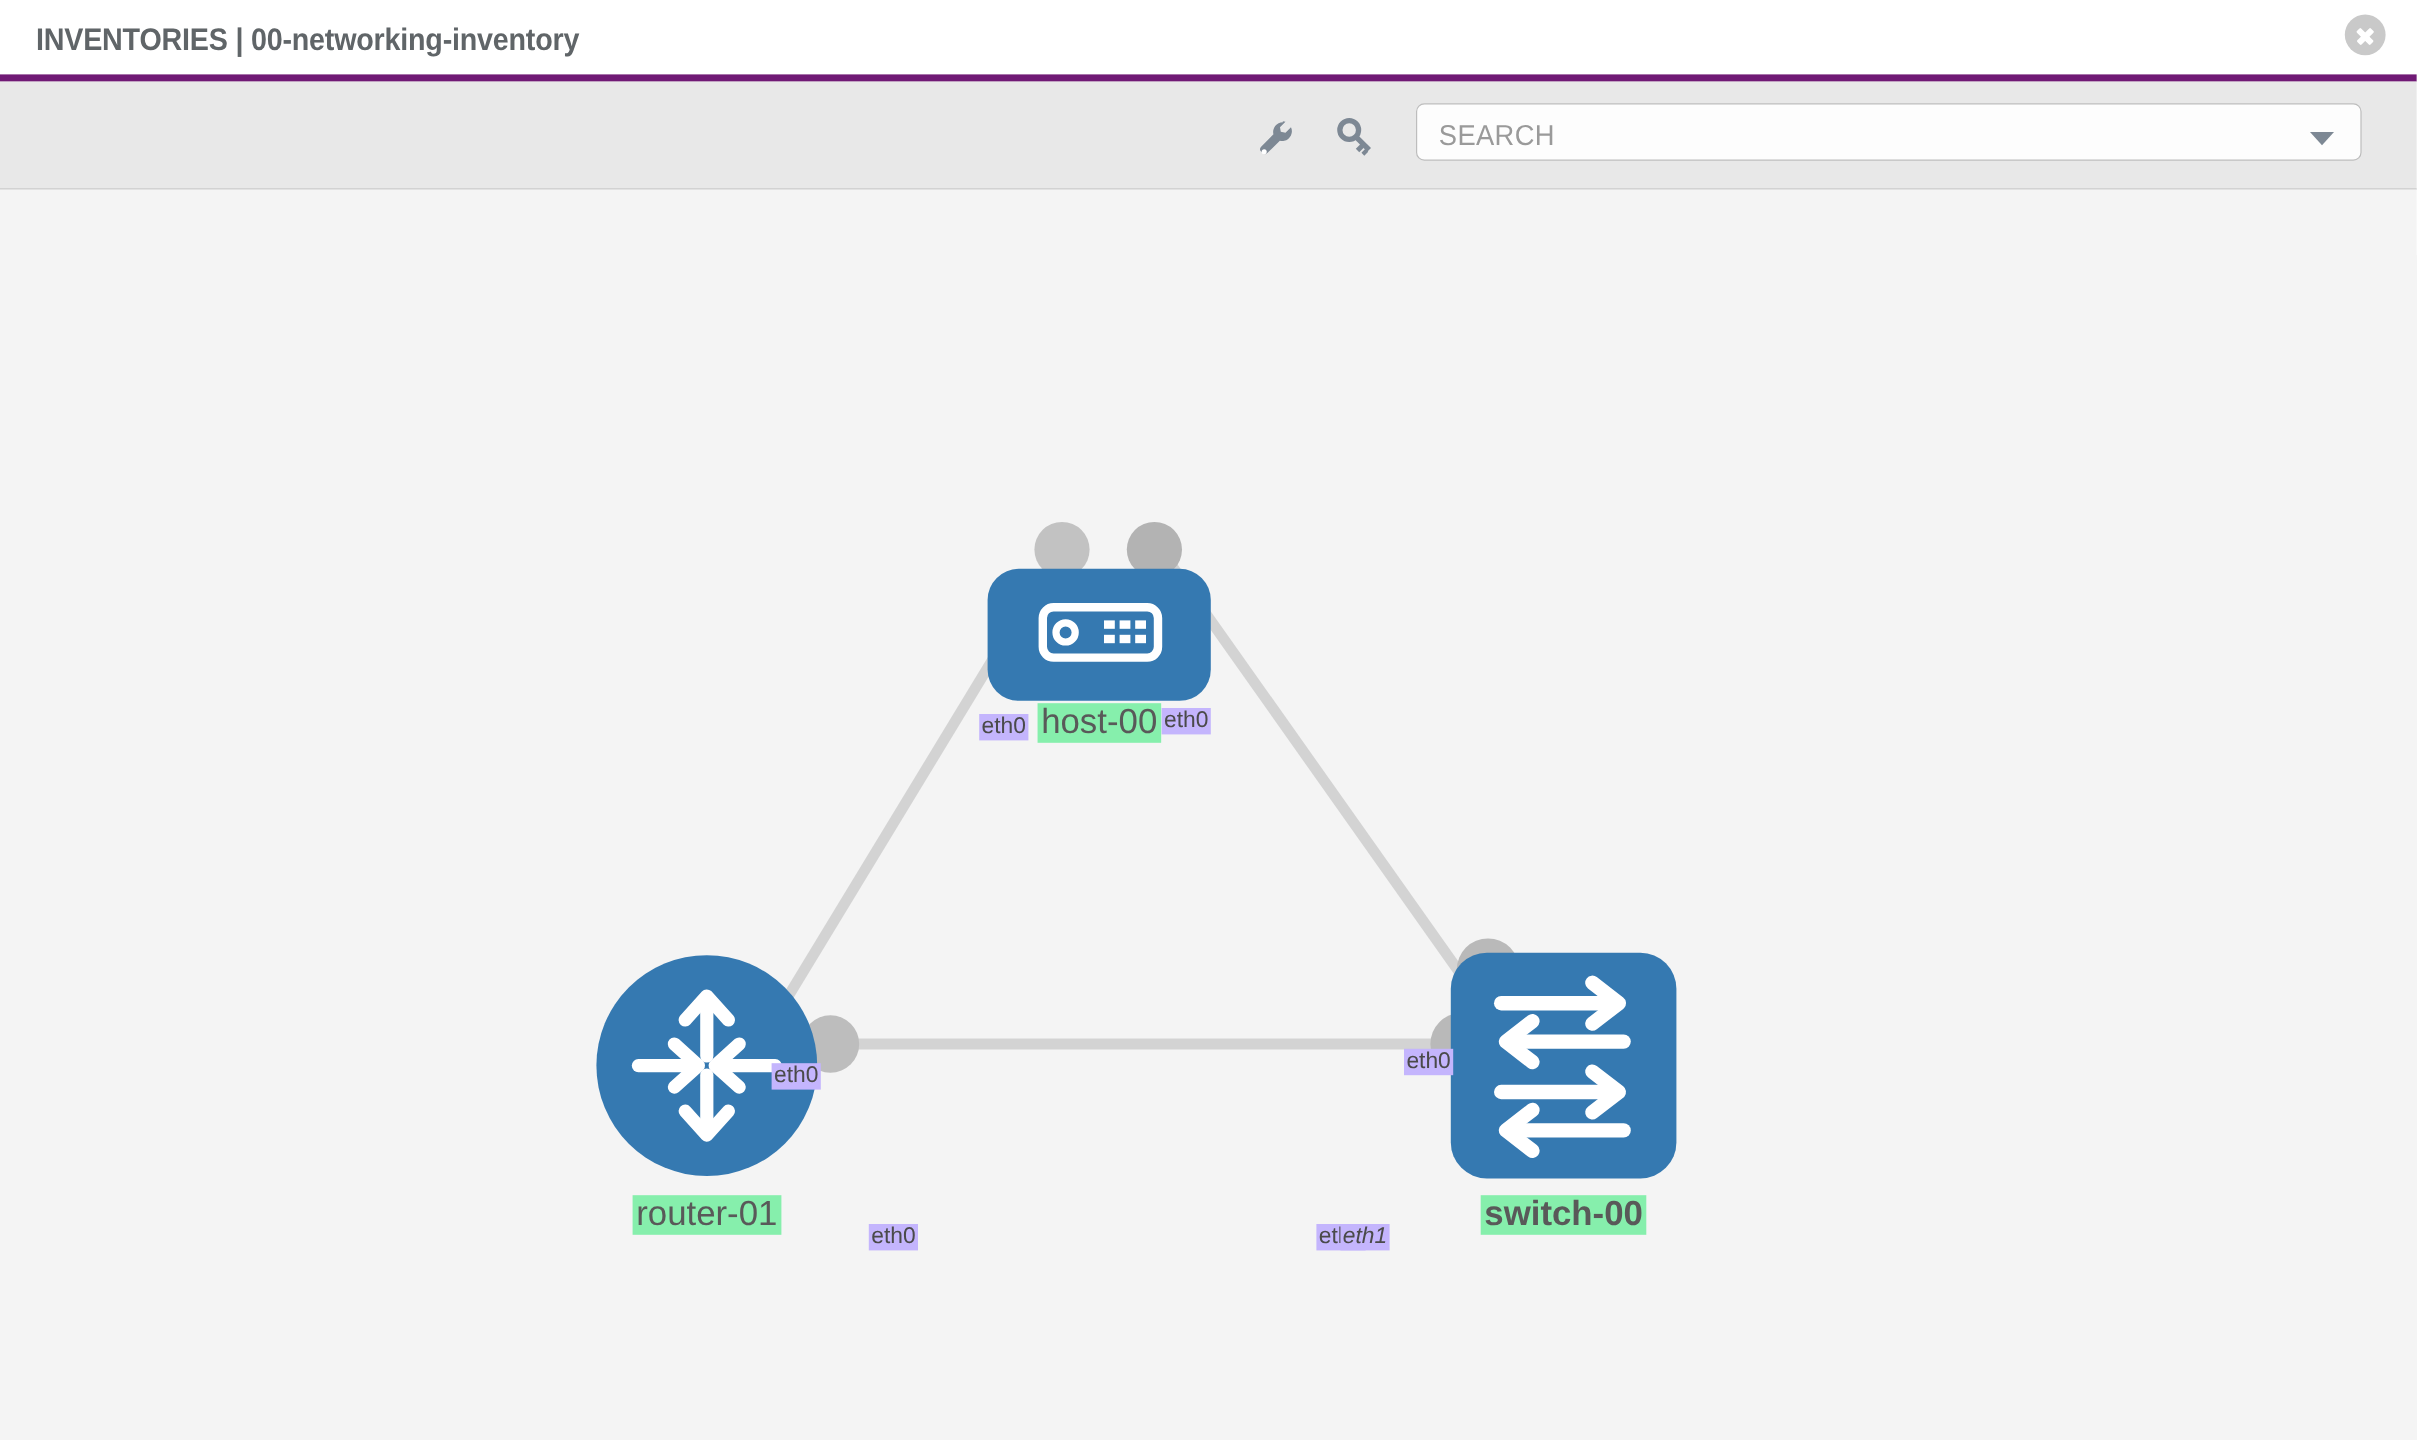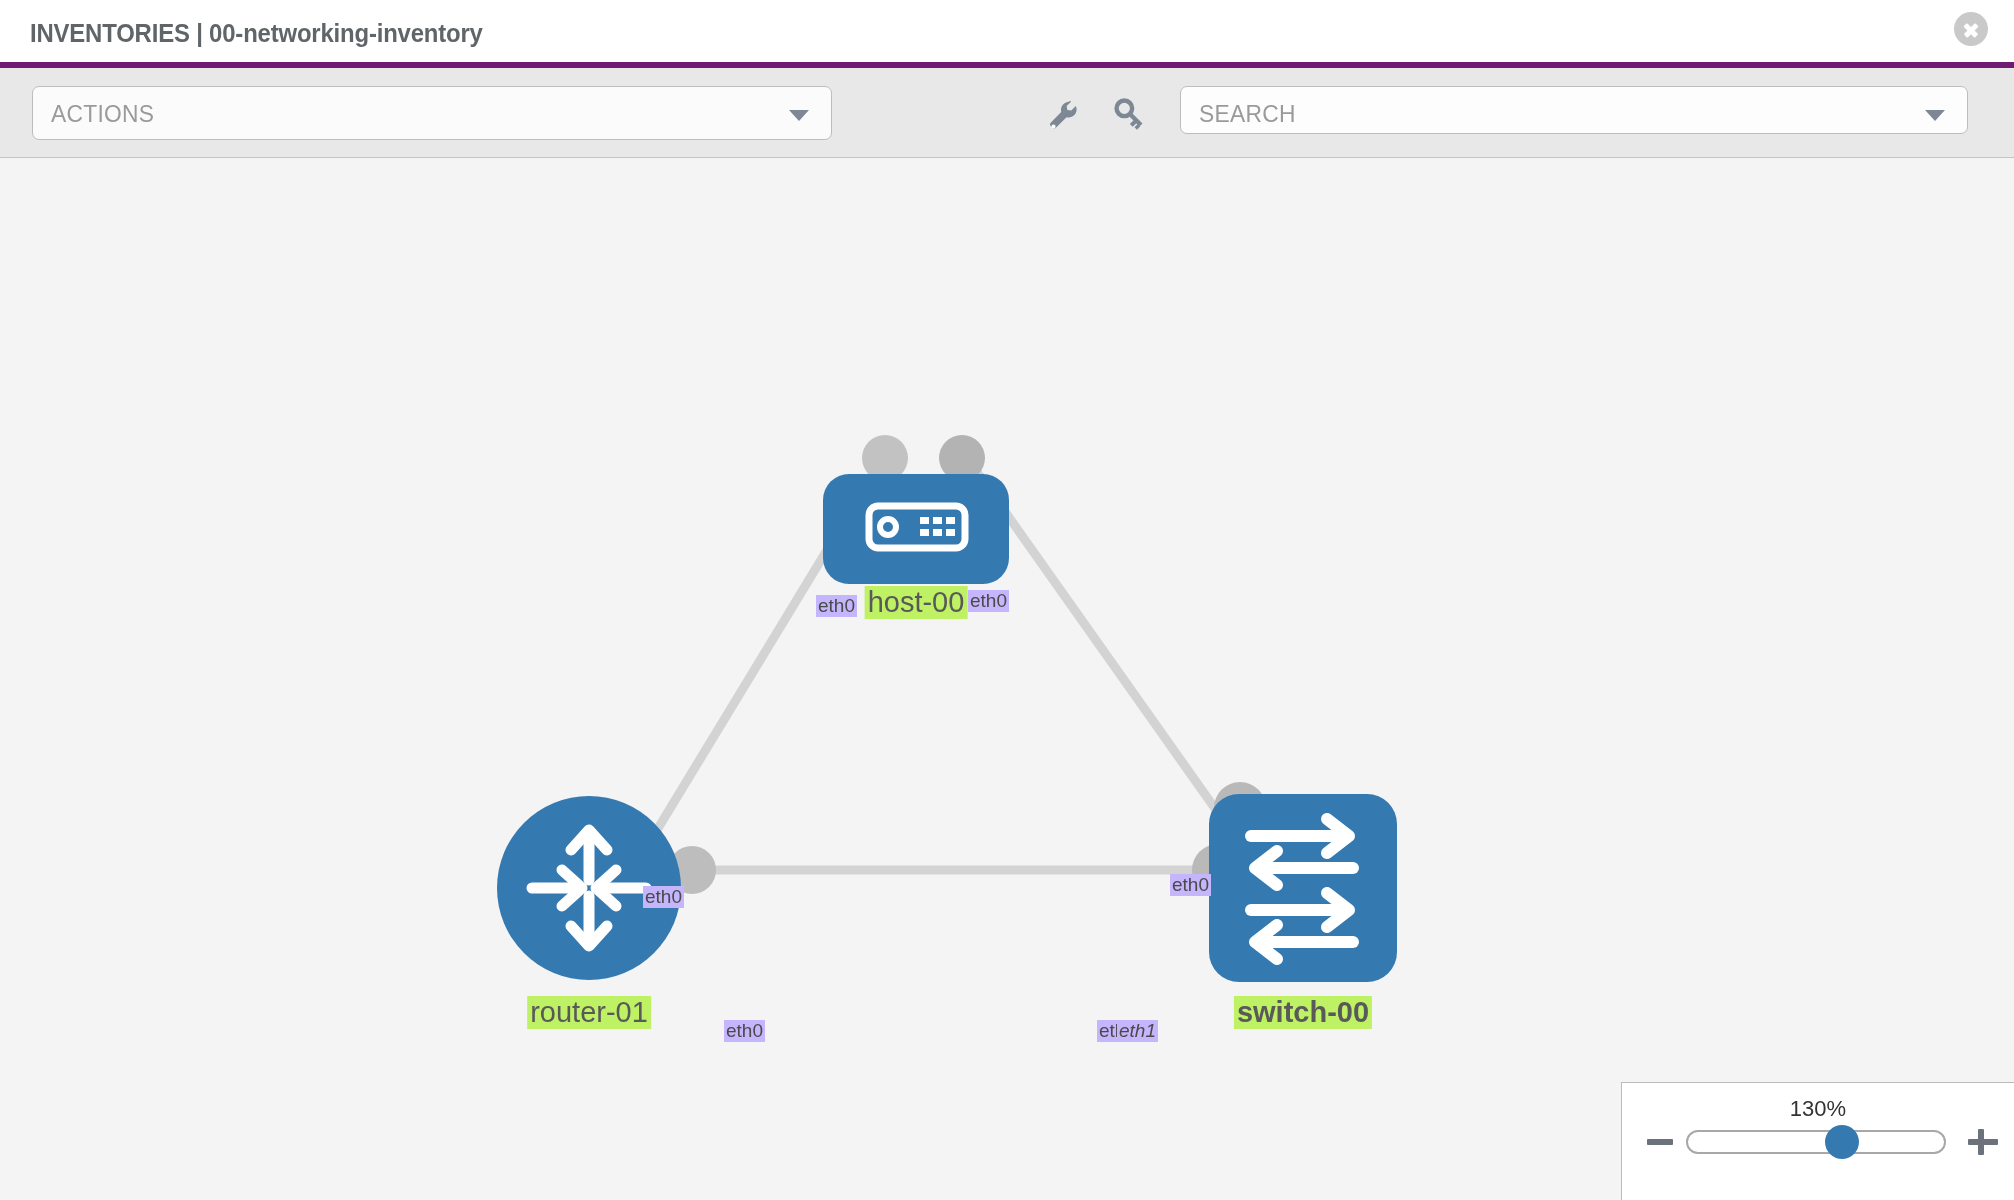--- a/index.html
+++ b/index.html
@@ -150,21 +150,21 @@
     left: 0; top: 0;
     width: 2014px;
     height: 1042px;
   }
 
   
   .node-label {
     position: absolute;
     font-size: 29px;
     color: #595959;
-    background: #bef264;
+    background: #86efac;
     padding: 0 3px;
     white-space: nowrap;
     transform: translateX(-50%);
   }
   .iface-label {
     position: absolute;
     font-size: 19px;
     color: #4a4a4a;
     background: #c4b5fd;
     padding: 0 2px;
@@ -245,24 +245,20 @@
 </head>
 <body>
 
 <div class="header">
   <div class="header-title">INVENTORIES | 00-networking-inventory</div>
   <div class="close-btn"></div>
 </div>
 
 <div class="toolbar">
 
-  <div class="actions-select">
-    <span class="sel-label">ACTIONS</span>
-    <span class="caret"></span>
-  </div>
 
   <div class="tool-icon wrench">
     <svg viewBox="0 0 40 40" width="40" height="40">
       <path d="M28.8 6.2a9.5 9.5 0 0 0-9.2 11.9L7.5 30.4a3.2 3.2 0 0 0 0 4.5l1.6 1.6a3.2 3.2 0 0 0 4.5 0l12.3-12.1a9.5 9.5 0 0 0 11.8-9.2c0-1.5-.3-2.9-.9-4.1l-5.4 5.4-4.6-.8-.8-4.6 5.4-5.4a9.4 9.4 0 0 0-2.6-.5z" fill="#7d8894" transform="scale(0.85) translate(3,3)"></path>
       <circle cx="11.5" cy="32.5" r="2.1" fill="#ffffff"></circle>
     </svg>
   </div>
 
   <div class="tool-icon key">
     <svg viewBox="0 0 40 40" width="40" height="40">
@@ -347,22 +343,14 @@
   <span class="iface-label" style="left:643px; top:728px;">eth0</span>
   <span class="iface-label" style="left:1170px; top:716px;">eth0</span>
   <span class="iface-label" style="left:724px; top:862px;">eth0</span>
   <span class="iface-label" style="left:1097px; top:862px;">eth0</span>
   <span class="iface-label" style="left:1117px; top:862px;font-style:italic;">eth1</span>
 
   <span class="node-label" style="left:916px; top:428px;">host-00</span>
   <span class="node-label" style="left:589px; top:838px;">router-01</span>
   <span class="node-label" style="left:1303px; top:838px;font-weight:bold;">switch-00</span>
 
-  <div class="zoom-panel" style="left:1621px; top:924px;">
-    <div class="zoom-level">130%</div>
-    <div class="zoom-minus"></div>
-    <div class="zoom-slider">
-      <div class="zoom-thumb" id="zoom-thumb" style="left: 60%;"></div>
-    </div>
-    <div class="zoom-plus"></div>
-  </div>
 
 </div>
 
 </body></html>

